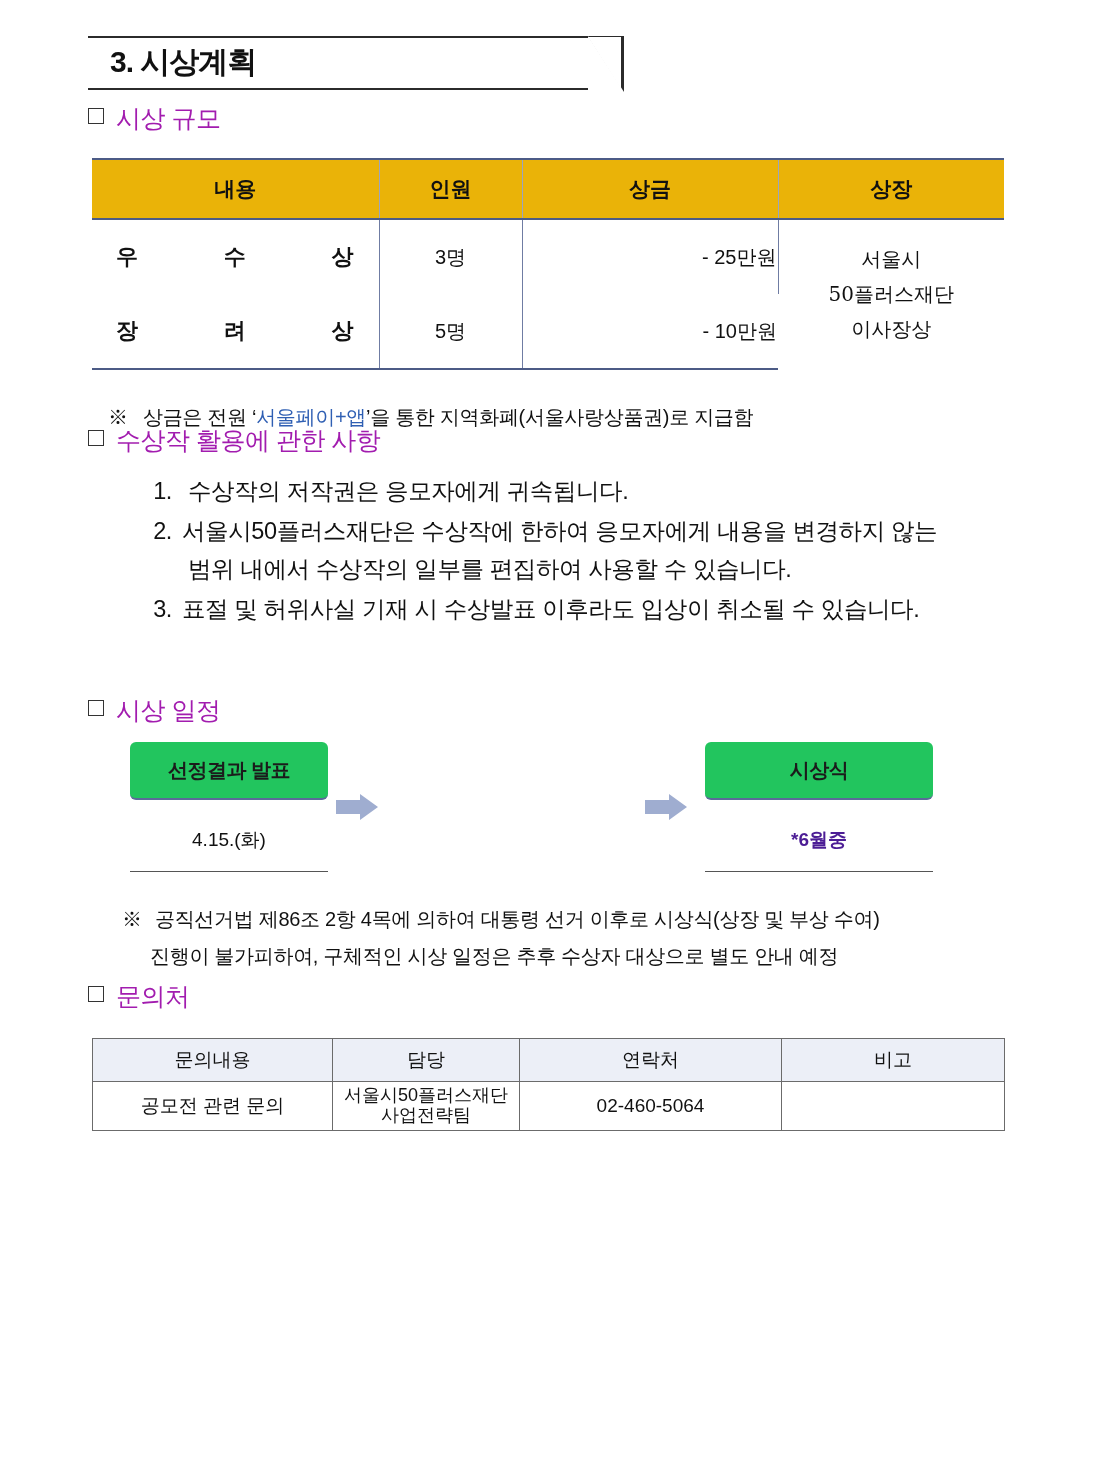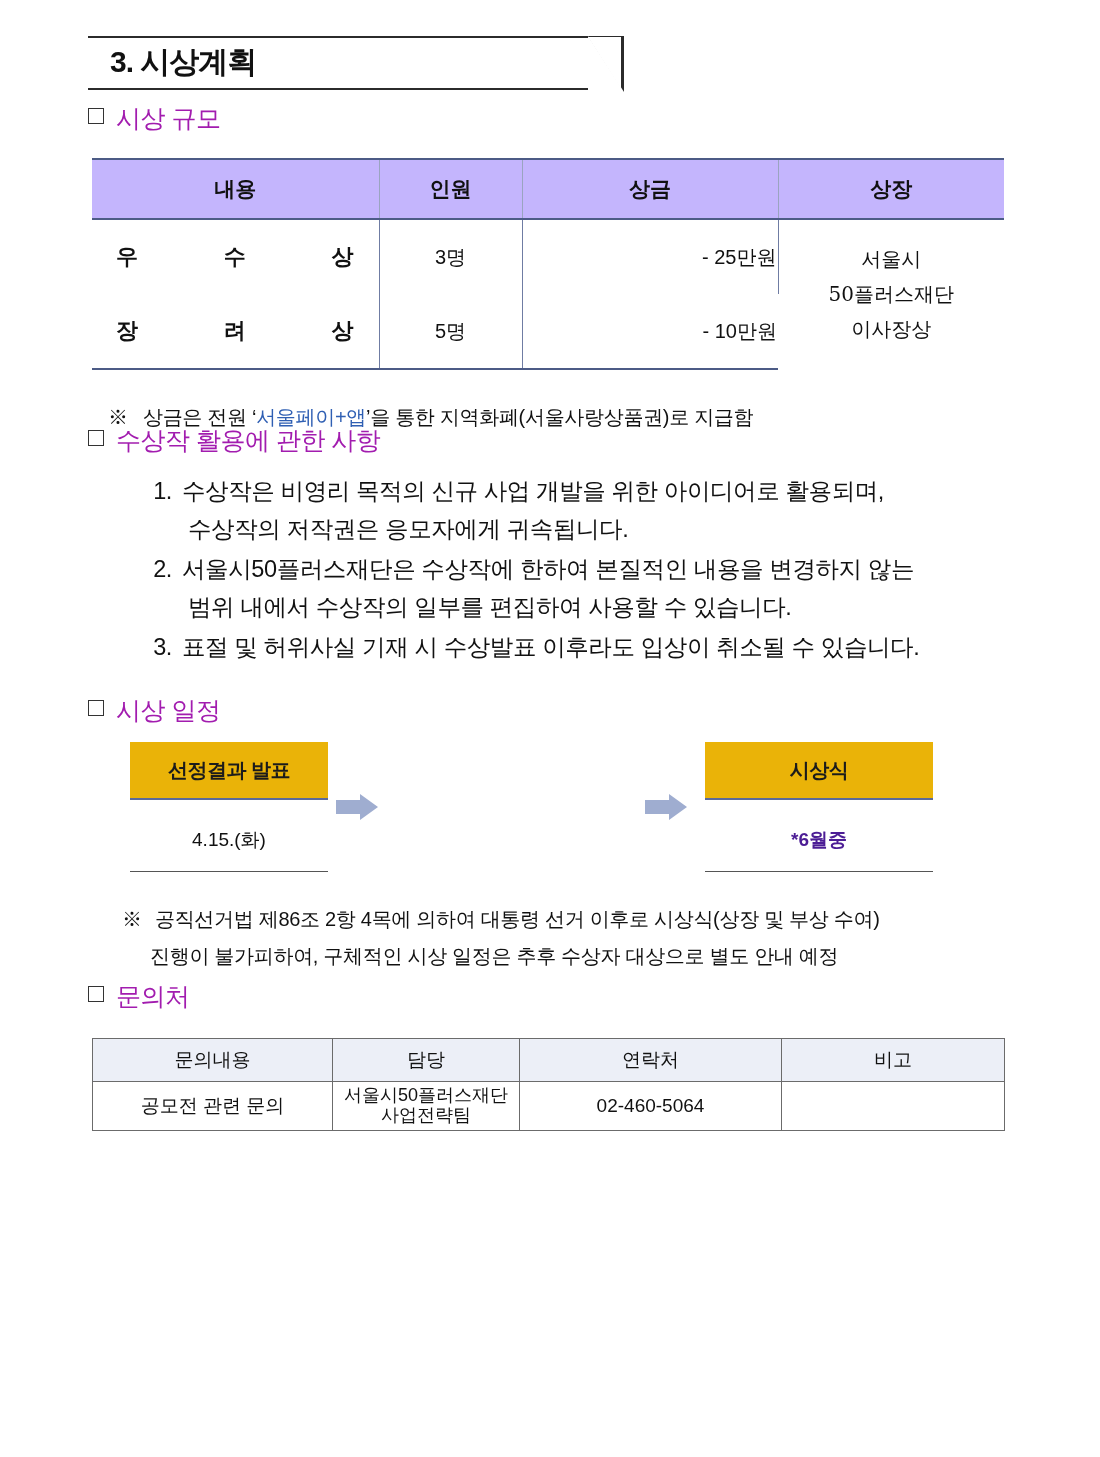--- a/index.html
+++ b/index.html
@@ -100,21 +100,21 @@
     border-collapse: collapse;
     table-layout: fixed;
   }
   .prize-table th, .prize-table td {
     border: 1px solid #9aa4c0;
     font-size: 20px;
     color: #111111;
     text-align: center;
   }
   .prize-table thead th {
-    background: #c4b5fd;
+    background: #eab308;
     height: 56px;
     font-weight: bold;
     border-top: 2.5px solid #4c5b86;
     border-bottom: 2.5px solid #4c5b86;
     font-size: 21px;
   }
   .prize-table tbody td {
     height: 72px;
     border-left: none;
     border-right: 1px solid #6f7ca3;
@@ -188,29 +188,30 @@
     width: 820px;
     height: 150px;
   }
   .flow .step {
     position: absolute;
     width: 198px;
     text-align: center;
   }
   .flow .step .chip {
     height: 56px;
-    background: #eab308;
+    background: #22c55e;
     border-bottom: 2px solid #5b6a99;
     display: flex;
     align-items: center;
     justify-content: center;
     font-size: 20px;
     font-weight: bold;
     color: #1b1b1b;
     letter-spacing: -0.5px;
+    border-radius: 6px;
   }
   .flow .step .date {
     margin-top: 27px;
     font-size: 19px;
     color: #111111;
     white-space: nowrap;
   }
   .flow .step .date.blue {
     color: #4c1d95;
     font-weight: bold;
@@ -310,28 +311,27 @@
   </div>
 
   <div class="bullet-head" style="left:88px; top:424px;">
     <span class="box"></span><span>수상작 활용에 관한 사항</span>
   </div>
 
   <div class="num-list">
     <div class="item">
       <div class="num">1.</div>
       <div class="txt">
-        <span>수상작은 비영리 목적의 신규 사업 개발을 위한 아이디어로 활용되며,</span>
         <span class="l2">수상작의 저작권은 응모자에게 귀속됩니다.</span>
       </div>
     </div>
     <div class="item">
       <div class="num">2.</div>
       <div class="txt">
-        <span>서울시50플러스재단은 수상작에 한하여 본질적인 내용을 변경하지 않는</span>
+        <span>서울시50플러스재단은 수상작에 한하여 응모자에게 내용을 변경하지 않는</span>
         <span class="l2">범위 내에서 수상작의 일부를 편집하여 사용할 수 있습니다.</span>
       </div>
     </div>
     <div class="item">
       <div class="num">3.</div>
       <div class="txt">
         <span>표절 및 허위사실 기재 시 수상발표 이후라도 입상이 취소될 수 있습니다.</span>
       </div>
     </div>
   </div>

